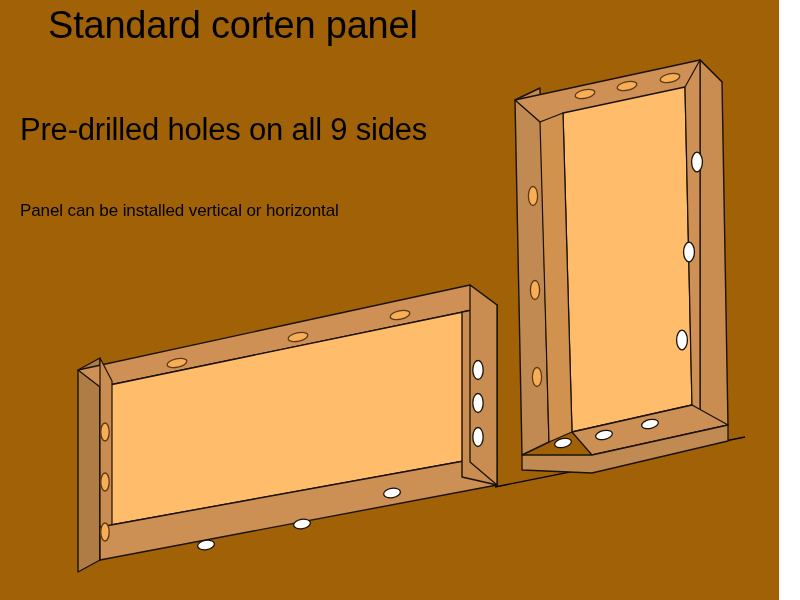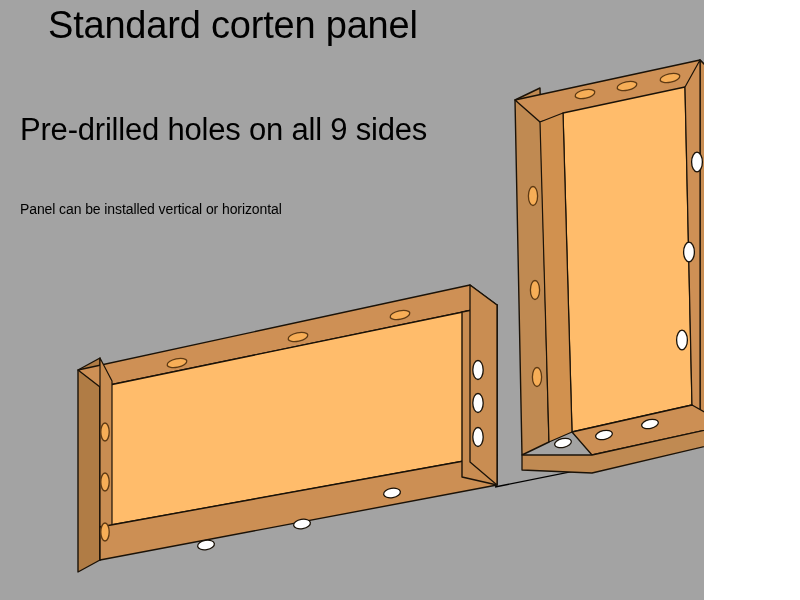--- a/index.html
+++ b/index.html
@@ -2,23 +2,23 @@
 <html><head>
 <meta charset="utf-8">
 <style>
   html, body {
     margin: 0;
     padding: 0;
     background: #ffffff;
   }
   #slide {
     position: relative;
-    width: 704px;
+    width: 779px;
     height: 600px;
-    background: #a3a3a3;
+    background: #a16207;
     overflow: hidden;
     font-family: "Liberation Sans", sans-serif;
   }
   .txt {
     position: absolute;
     color: #000000;
     white-space: nowrap;
     font-family: "Liberation Sans", sans-serif;
     font-weight: 400;
   }
@@ -30,21 +30,21 @@
   }
   #subtitle-text {
     left: 20px;
     top: 112px;
     font-size: 31px;
     letter-spacing: -0.2px;
   }
   #note-text {
     left: 20px;
     top: 201px;
-    font-size: 14px;
+    font-size: 17px;
     letter-spacing: -0.1px;
   }
   #diagram {
     position: absolute;
     left: 0;
     top: 0;
     width: 800px;
     height: 600px;
   }
 </style>

